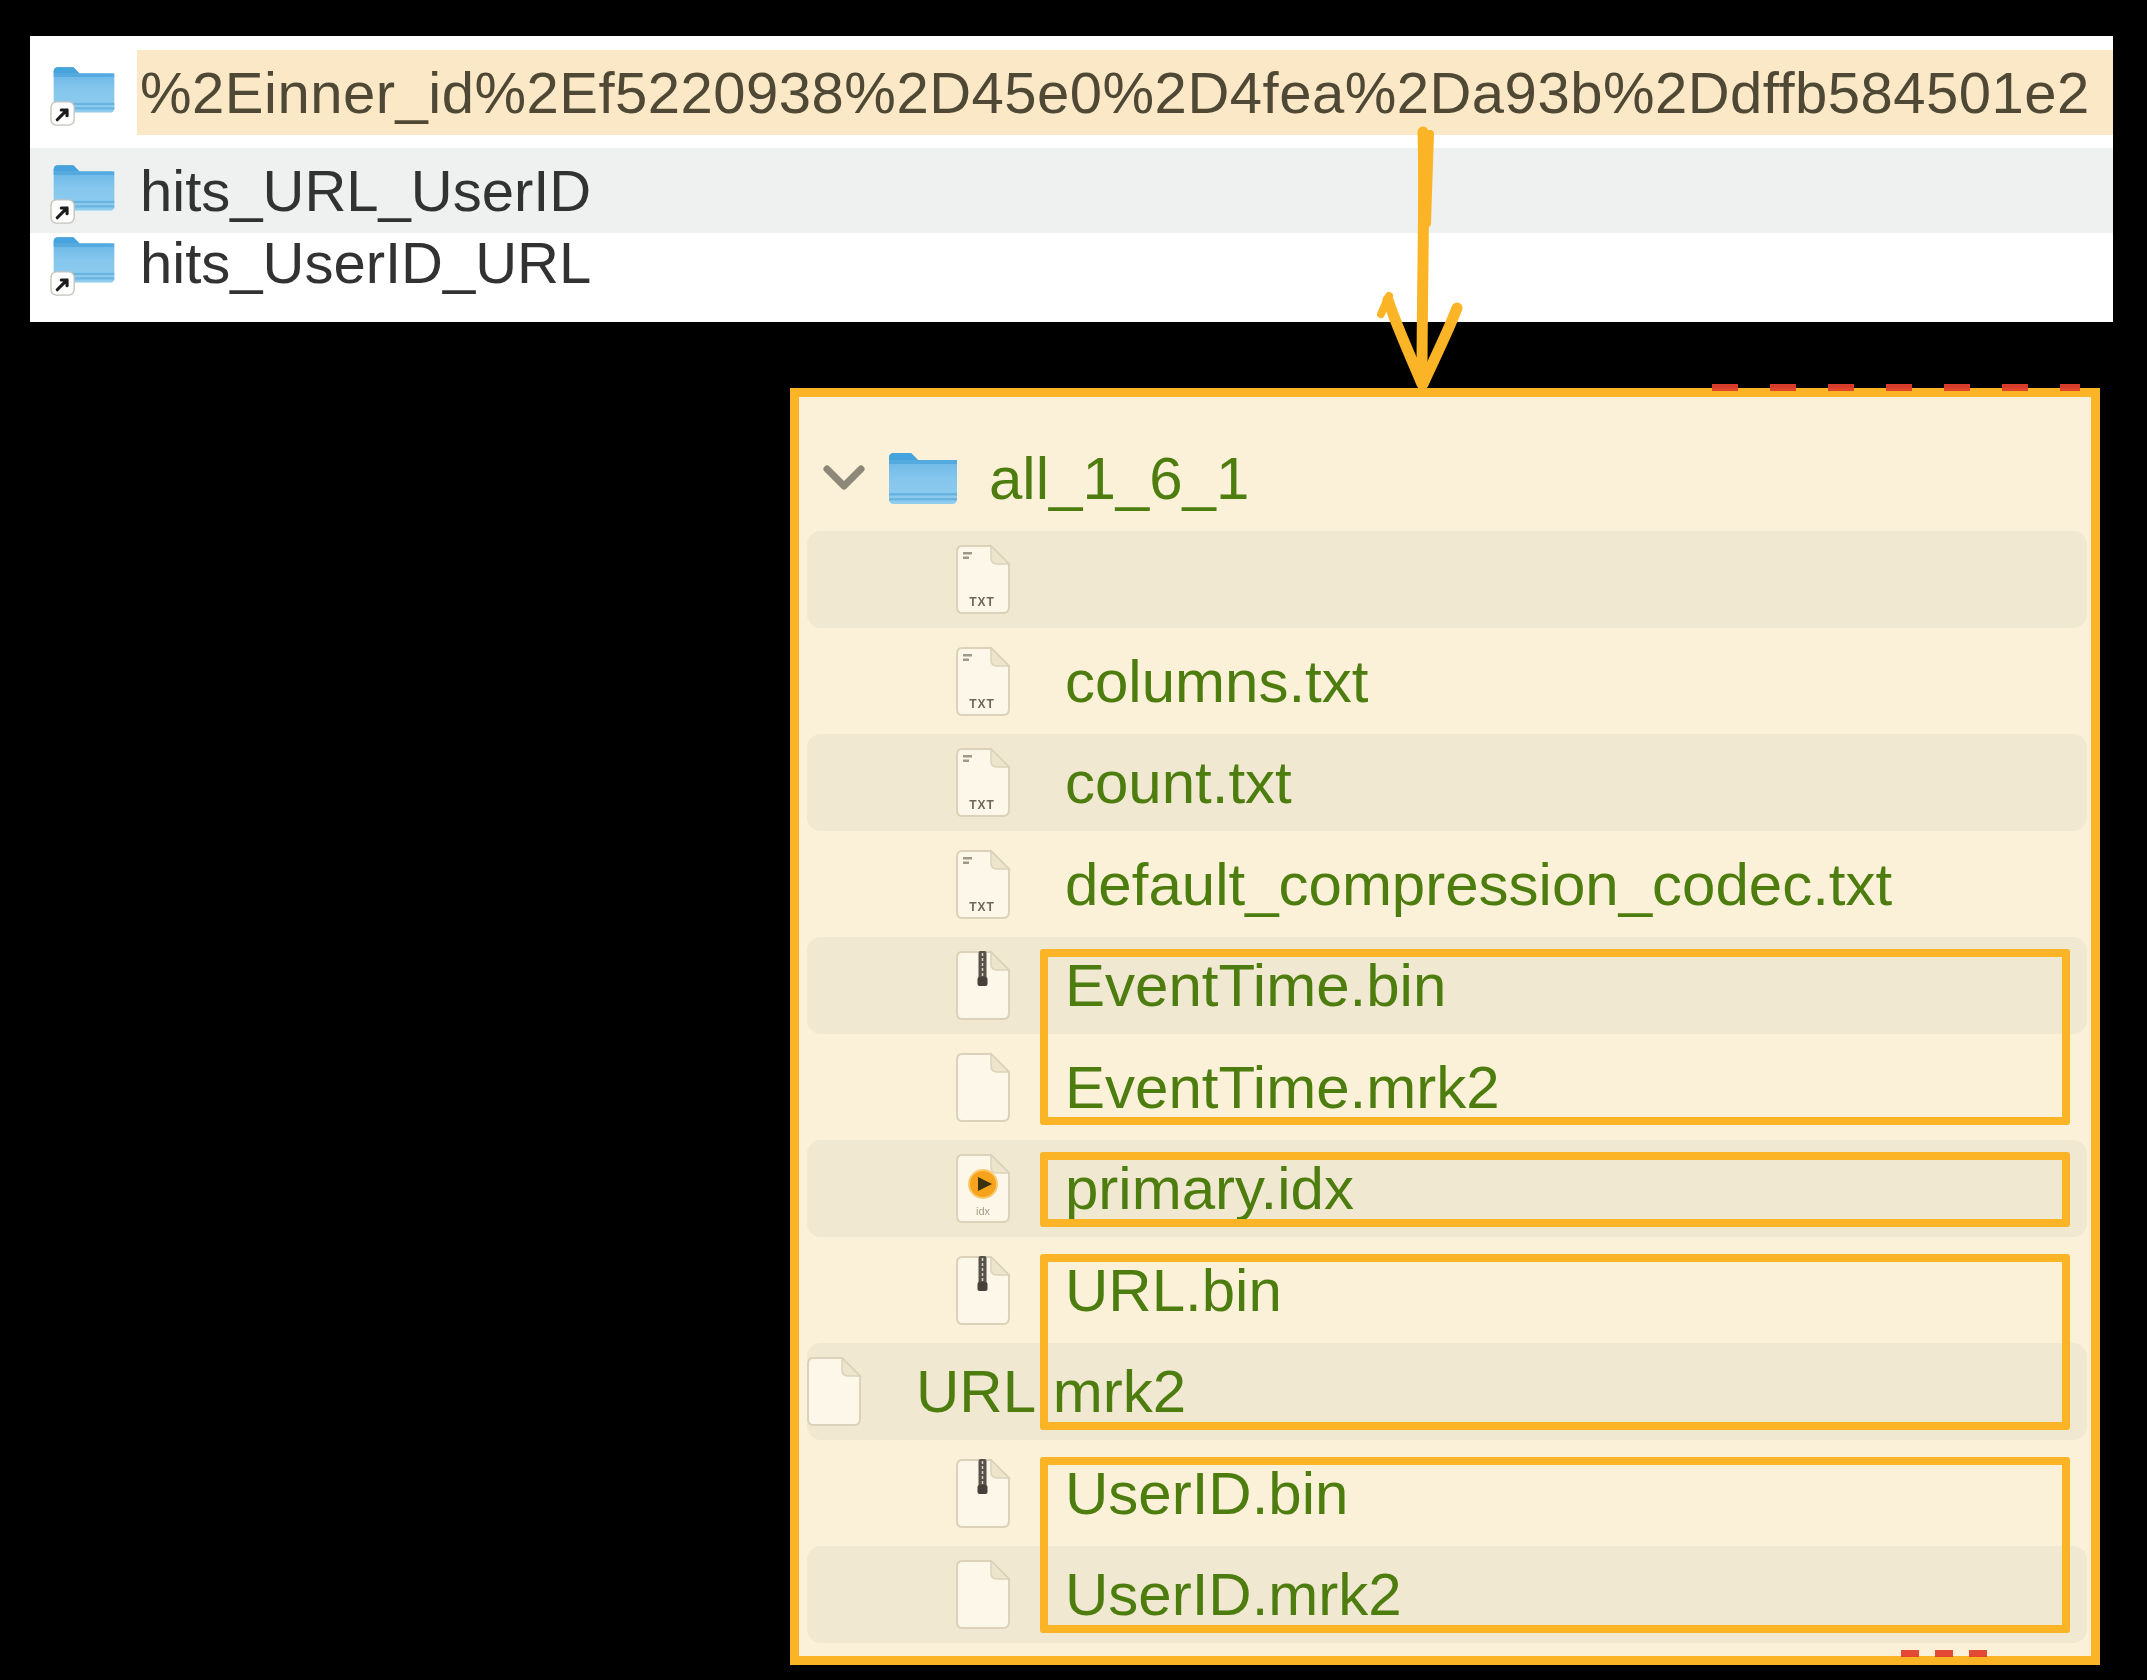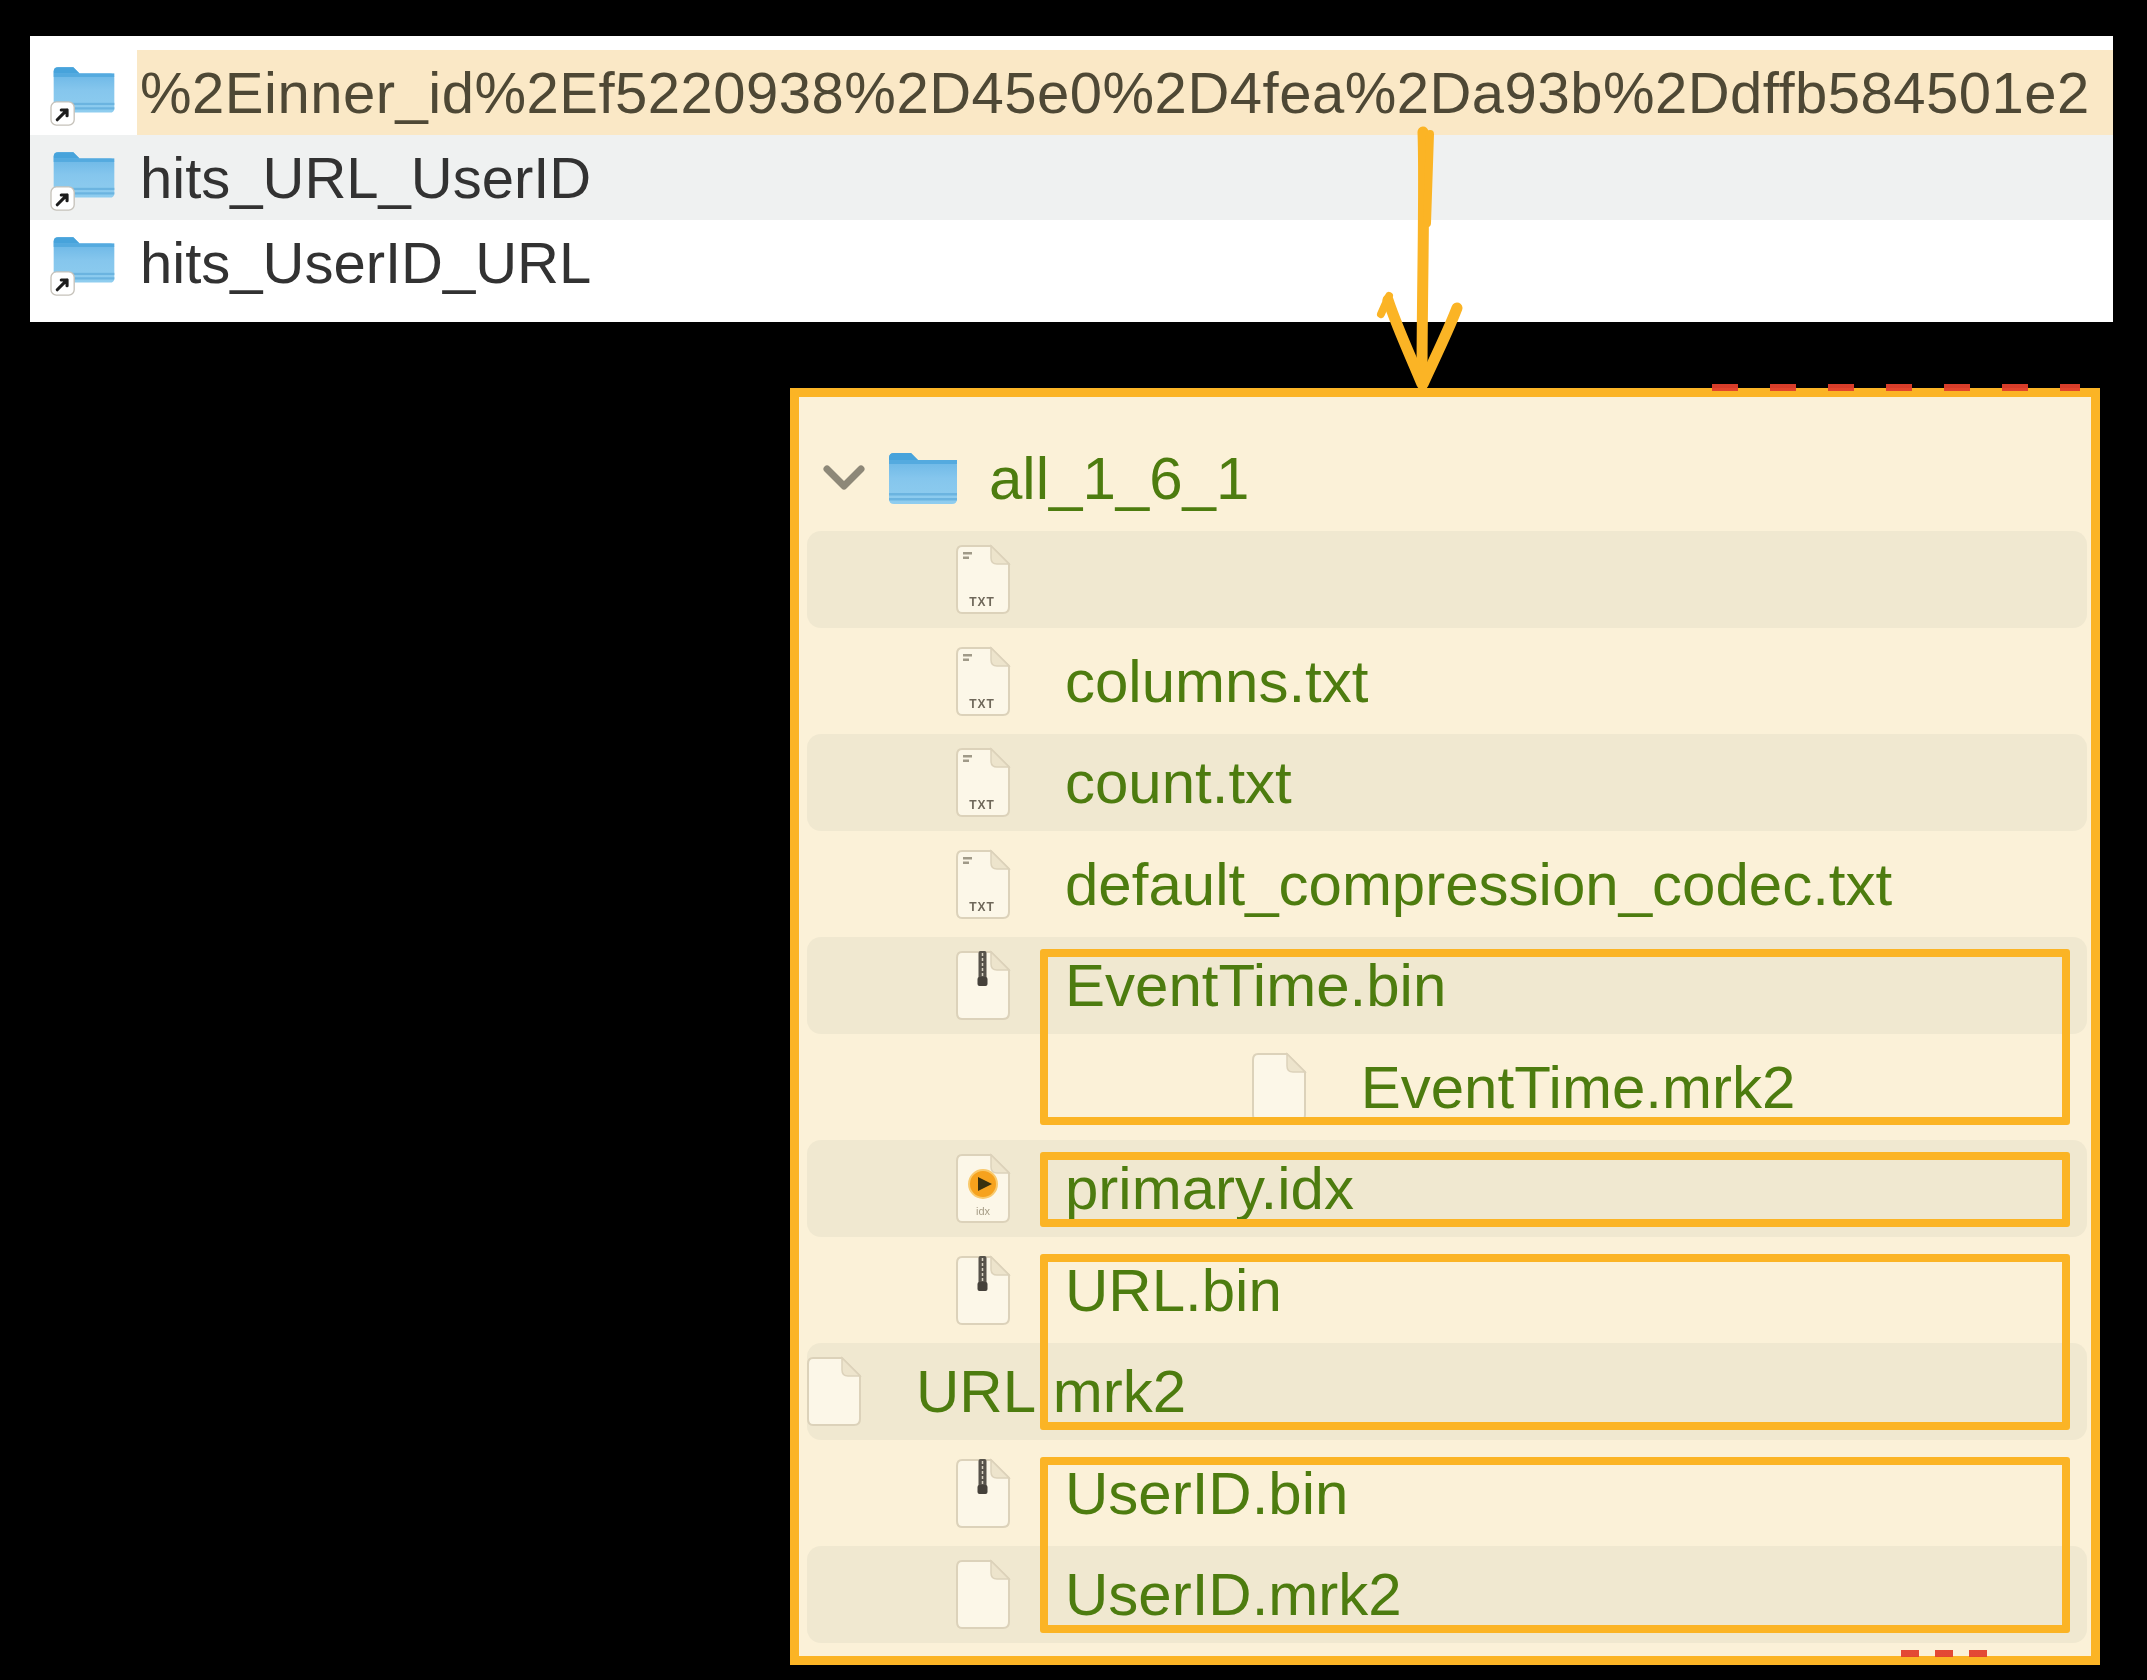--- a/index.html
+++ b/index.html
@@ -125,21 +125,21 @@
       <rect x="4" y="15" width="68" height="4" fill="#54AADF"></rect>
       <rect x="4" y="48" width="68" height="2.5" fill="#6BB4E0"></rect>
       <rect x="4" y="53" width="68" height="2.5" fill="#6BB4E0"></rect>
       <g>
         <rect x="1" y="47" width="26" height="26" rx="6" fill="#FFFFFF" stroke="#C6C2BA" stroke-width="1.5"></rect>
         <path d="M8 67 L19 56 M19 56 H12.5 M19 56 V62.5" fill="none" stroke="#1C1C1C" stroke-width="3.5" stroke-linecap="round" stroke-linejoin="round"></path>
       </g>
     </svg>
     <span class="top-label">%2Einner_id%2Ef5220938%2D45e0%2D4fea%2Da93b%2Ddffb584501e2</span>
   </div>
-      <div class="top-row alt" style="top: 99px;">
+      <div class="top-row alt" style="top: 112px;">
     <div class="row-bg"></div>
     <svg class="folder-svg" viewBox="0 0 76 74">
       <path d="M4 13 Q4 8 9 8 H26 L33 15 H67 Q72 15 72 20 V54 Q72 59 67 59 H9 Q4 59 4 54 Z" fill="url(#fgrad)"></path>
       <path d="M4 13 Q4 8 9 8 H26 L33 15 H4 Z" fill="#47A3DB"></path>
       <rect x="4" y="15" width="68" height="4" fill="#54AADF"></rect>
       <rect x="4" y="48" width="68" height="2.5" fill="#6BB4E0"></rect>
       <rect x="4" y="53" width="68" height="2.5" fill="#6BB4E0"></rect>
       <g>
         <rect x="1" y="47" width="26" height="26" rx="6" fill="#FFFFFF" stroke="#C6C2BA" stroke-width="1.5"></rect>
         <path d="M8 67 L19 56 M19 56 H12.5 M19 56 V62.5" fill="none" stroke="#1C1C1C" stroke-width="3.5" stroke-linecap="round" stroke-linejoin="round"></path>
@@ -242,21 +242,21 @@
           <svg viewBox="0 0 56 71">
     <path d="M7 2 H36 L54 20 V63 Q54 69 48 69 H7 Q2 69 2 63 V8 Q2 2 7 2 Z" fill="#FCF7E8" stroke="#DCD2BA" stroke-width="2"></path>
     <path d="M36 2 V14 Q36 20 42 20 H54 Z" fill="#EDE4CC" stroke="#DCD2BA" stroke-width="1.5"></path>
     <rect x="23.5" y="1" width="8" height="31" rx="2" fill="#57534B"></rect>
     <line x1="27.5" y1="3" x2="27.5" y2="28" stroke="#D8D2C2" stroke-width="1.5" stroke-dasharray="3 2"></line>
     <rect x="22.5" y="27" width="10" height="9" rx="2" fill="#45413A"></rect>
   </svg>
         </span>
     <span class="file-label">EventTime.bin</span>
   </div>
-      <div class="tree-row file-row" style="top: 639.5px; justify-content: center;">
+      <div class="tree-row file-row" style="top: 639.5px;">
     <span class="file-icon-slot">
           <svg viewBox="0 0 56 71">
     <path d="M7 2 H36 L54 20 V63 Q54 69 48 69 H7 Q2 69 2 63 V8 Q2 2 7 2 Z" fill="#FCF7E8" stroke="#DCD2BA" stroke-width="2"></path>
     <path d="M36 2 V14 Q36 20 42 20 H54 Z" fill="#EDE4CC" stroke="#DCD2BA" stroke-width="1.5"></path>
   </svg>
         </span>
     <span class="file-label">EventTime.mrk2</span>
   </div>
       <div class="tree-row file-row shaded" style="top: 741px;">
     <span class="file-icon-slot">

